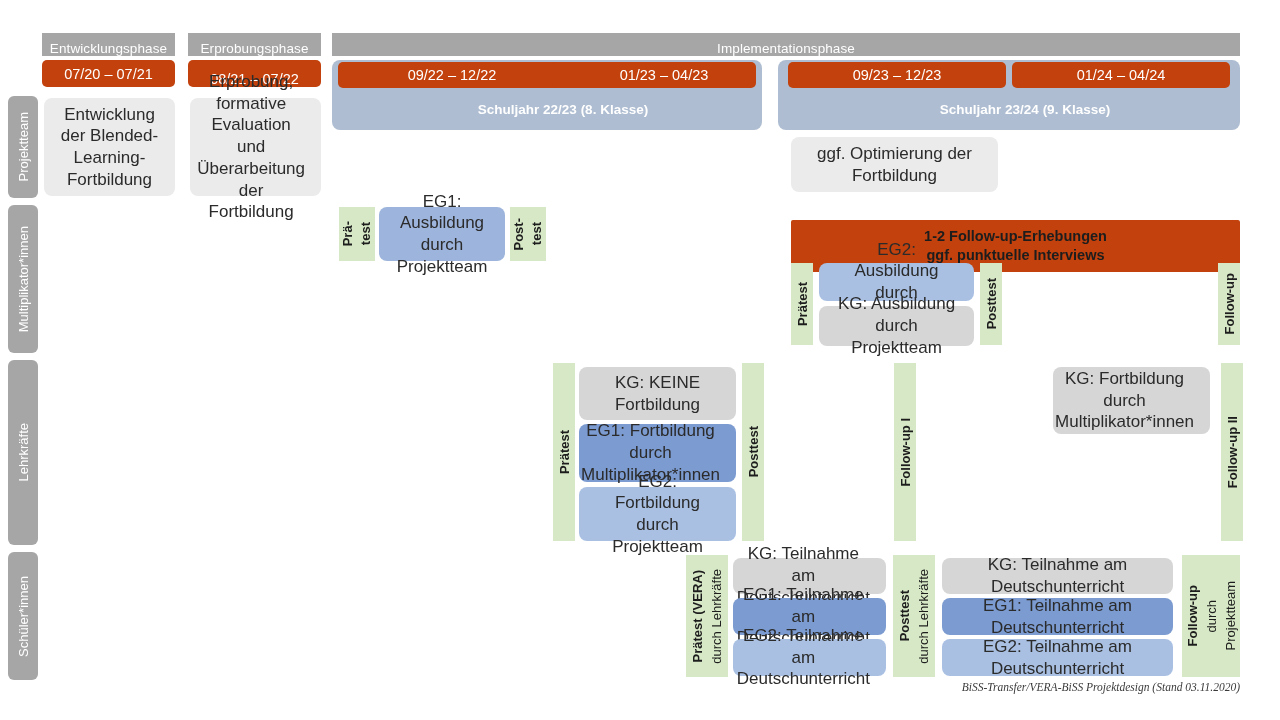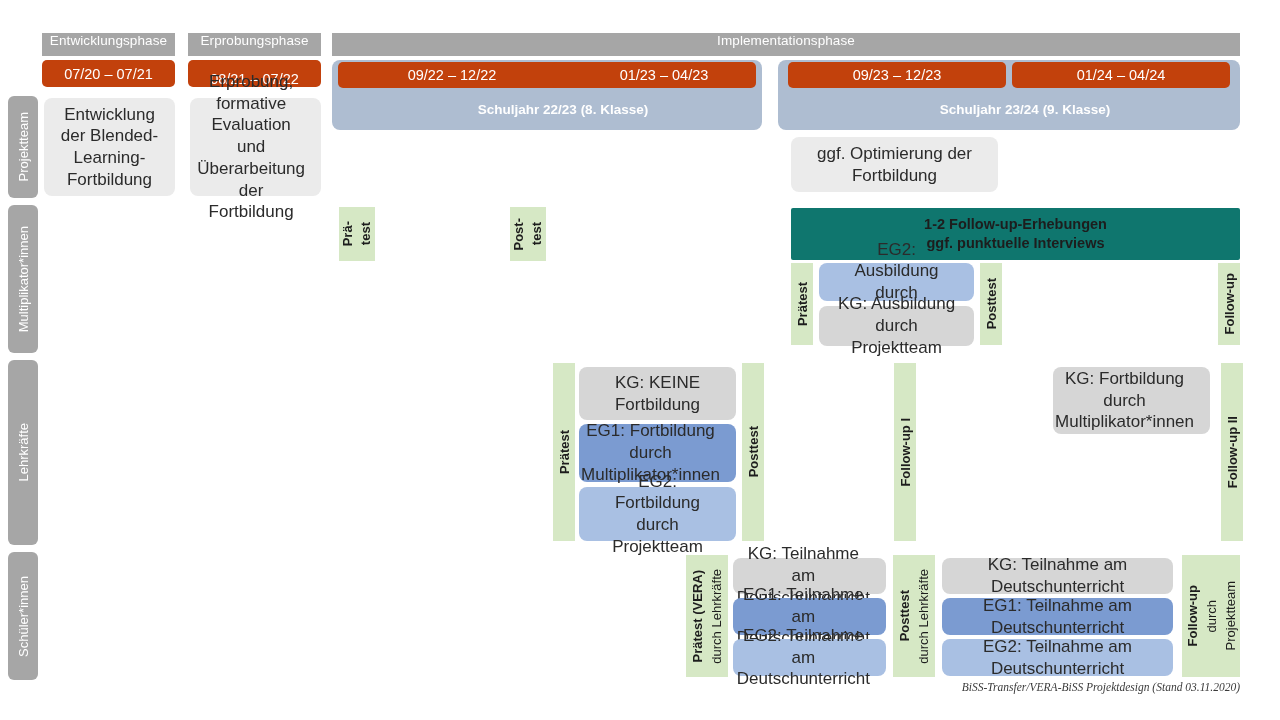--- a/index.html
+++ b/index.html
@@ -7,21 +7,21 @@
     width:1280px;height:720px;background:#ffffff;
     font-family:"Liberation Sans",sans-serif;
     color:#2b2b2b;overflow:hidden;position:relative;
   }
   .canvas{position:absolute;left:0;top:0;width:1280px;height:720px;}
   .abs{position:absolute;box-sizing:border-box;}
 
   
   .phase{
     background:#a6a6a6;color:#ffffff;
-    display:flex;align-items:flex-start;justify-content:center;
+    display:flex;align-items:flex-end;justify-content:center;
     font-size:13.5px;letter-spacing:.1px;
   }
 
   
   .period{
     background:#c2410c;color:#ffffff;border-radius:5px;
     display:flex;align-items:center;justify-content:center;
     font-size:14.5px;
   }
 
@@ -65,24 +65,25 @@
     display:flex;align-items:center;justify-content:center;
     font-size:13px;font-weight:bold;color:#1d1d1d;
   }
   .green .vert{
     writing-mode:vertical-rl;transform:rotate(180deg);
     white-space:nowrap;text-align:center;
   }
   .green.two .vert{line-height:1.05;}
   .green .sub{font-weight:normal;}
   .greenbar{
-    background:#0f766e;border-radius:2px;
+    background:#c2410c;border-radius:2px;
     display:flex;align-items:center;justify-content:center;
     text-align:center;font-weight:bold;font-size:14.5px;line-height:1.3;
     color:#1d1d1d;
+    margin-top:12px;
   }
 
   .vstack{display:flex;flex-direction:row;gap:4px;height:100%;align-items:center;justify-content:center;}
   .vstack .vert{writing-mode:vertical-rl;transform:rotate(180deg);white-space:nowrap;}
 
   .footnote{
     font-size:11.5px;font-style:italic;color:#3a3a3a;
     text-align:right;font-family:"Liberation Serif",serif;
   }
 </style>
@@ -155,20 +156,23 @@
   </div>
   <div class="abs box gray" style="left:791px;top:137px;width:207px;height:55px;">
     <span>ggf. Optimierung der Fortbildung</span>
   </div>
 
   <div class="abs green two" style="left:339px;top:207px;width:36px;height:54px;">
     <div class="vstack">
       <span class="vert">Prä-</span>
       <span class="vert">test</span>
     </div>
+  </div>
+  <div class="abs box blue" style="left:379px;top:207px;width:126px;height:54px;">
+    <span>EG1: Ausbildung durch Projektteam</span>
   </div>
   <div class="abs green two" style="left:510px;top:207px;width:36px;height:54px;">
     <div class="vstack">
       <span class="vert">Post-</span>
       <span class="vert">test</span>
     </div>
   </div>
 
   <div class="abs greenbar" style="left:791px;top:208px;width:449px;height:52px;">
     <span>

